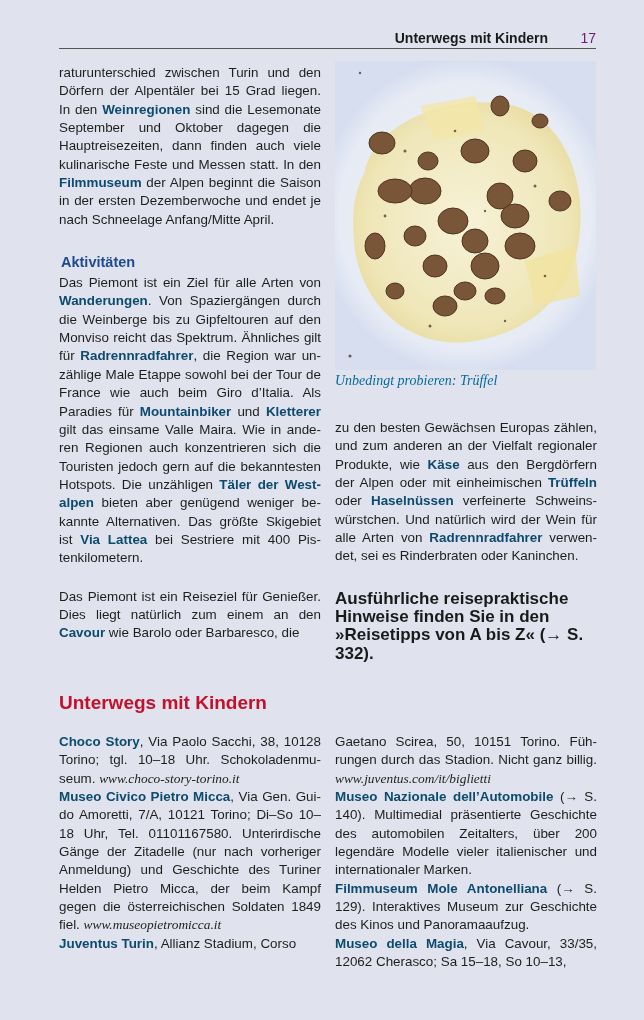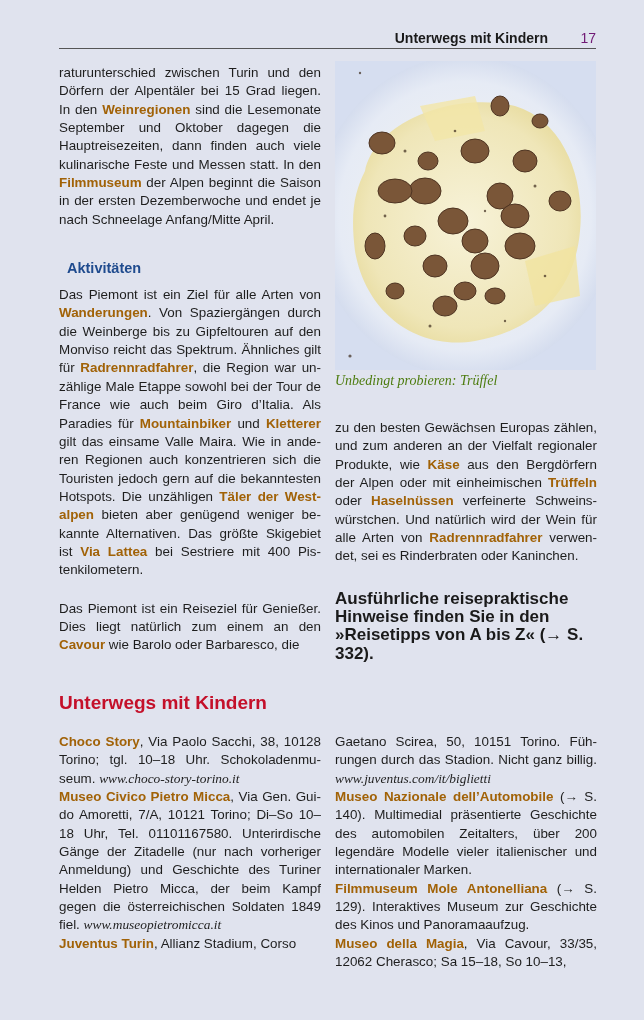--- a/index.html
+++ b/index.html
@@ -20,42 +20,42 @@
   }
   .header-page {
     position: absolute; right: 0; top: 2px;
     font-size: 14px; color: #701a75;
   }
   .col { position: absolute; width: 262px; }
   .para {
     font-size: 13.4px; line-height: 18.35px; text-align: justify;
     margin: 0; hyphens: manual;
   }
-  .para b { font-weight: bold; color: #a16207; }
+  .para b { font-weight: bold; color: #0c4a6e; }
   .para i { font-style: italic; font-family: Liberation Serif, serif; }
   .sub-heading {
-    font-size: 14.5px; font-weight: bold; color: #1f4b8e; margin: 8px;
+    font-size: 14.5px; font-weight: bold; color: #1f4b8e; margin: 2px;
     line-height: 19px;
   }
   .section-heading {
     font-size: 19px; font-weight: bold; color: #c4102a; margin: 0;
     line-height: 24px;
   }
   .tip {
     font-size: 17px; line-height: 18.35px; font-weight: bold; color: #1a1a1a;
     margin: 0;
   }
   .photo {
     position: absolute; left: 335px; top: 61px; width: 261px; height: 309px;
     overflow: hidden; background: #dfe6f5;
   }
   .caption {
     position: absolute; left: 335px; top: 373px; width: 262px;
     font-family: "Liberation Serif", "DejaVu Serif", serif;
-    font-style: italic; font-size: 14px; color: #4d7c0f;
+    font-style: italic; font-size: 14px; color: #0369a1;
   }
 </style>
 </head>
 <body>
 
 <div class="header">
   <span class="header-title">Unterwegs mit Kindern</span>
   <span class="header-page">17</span>
 </div>
 

